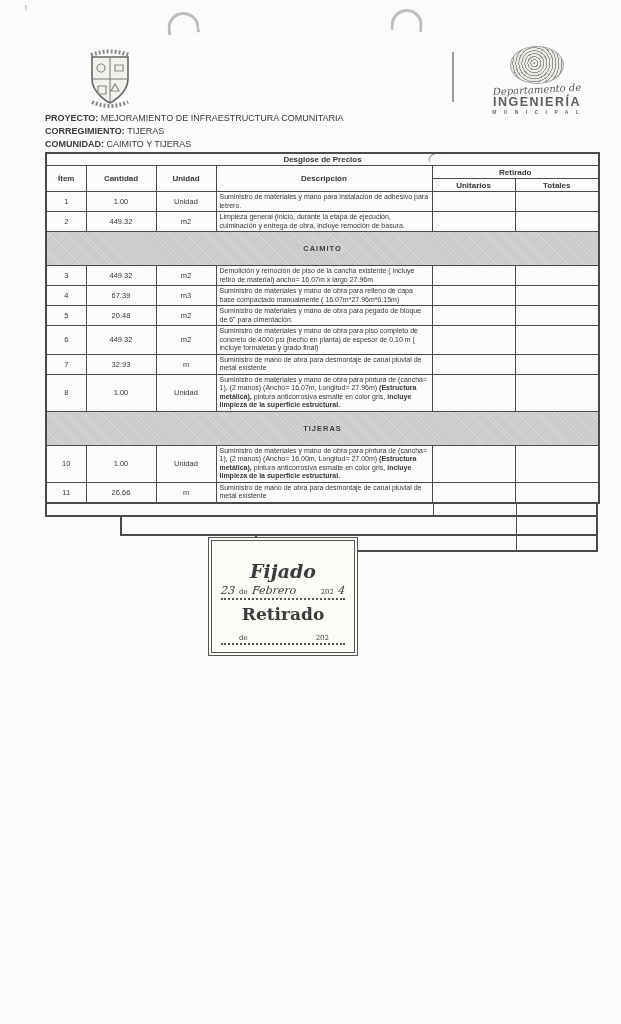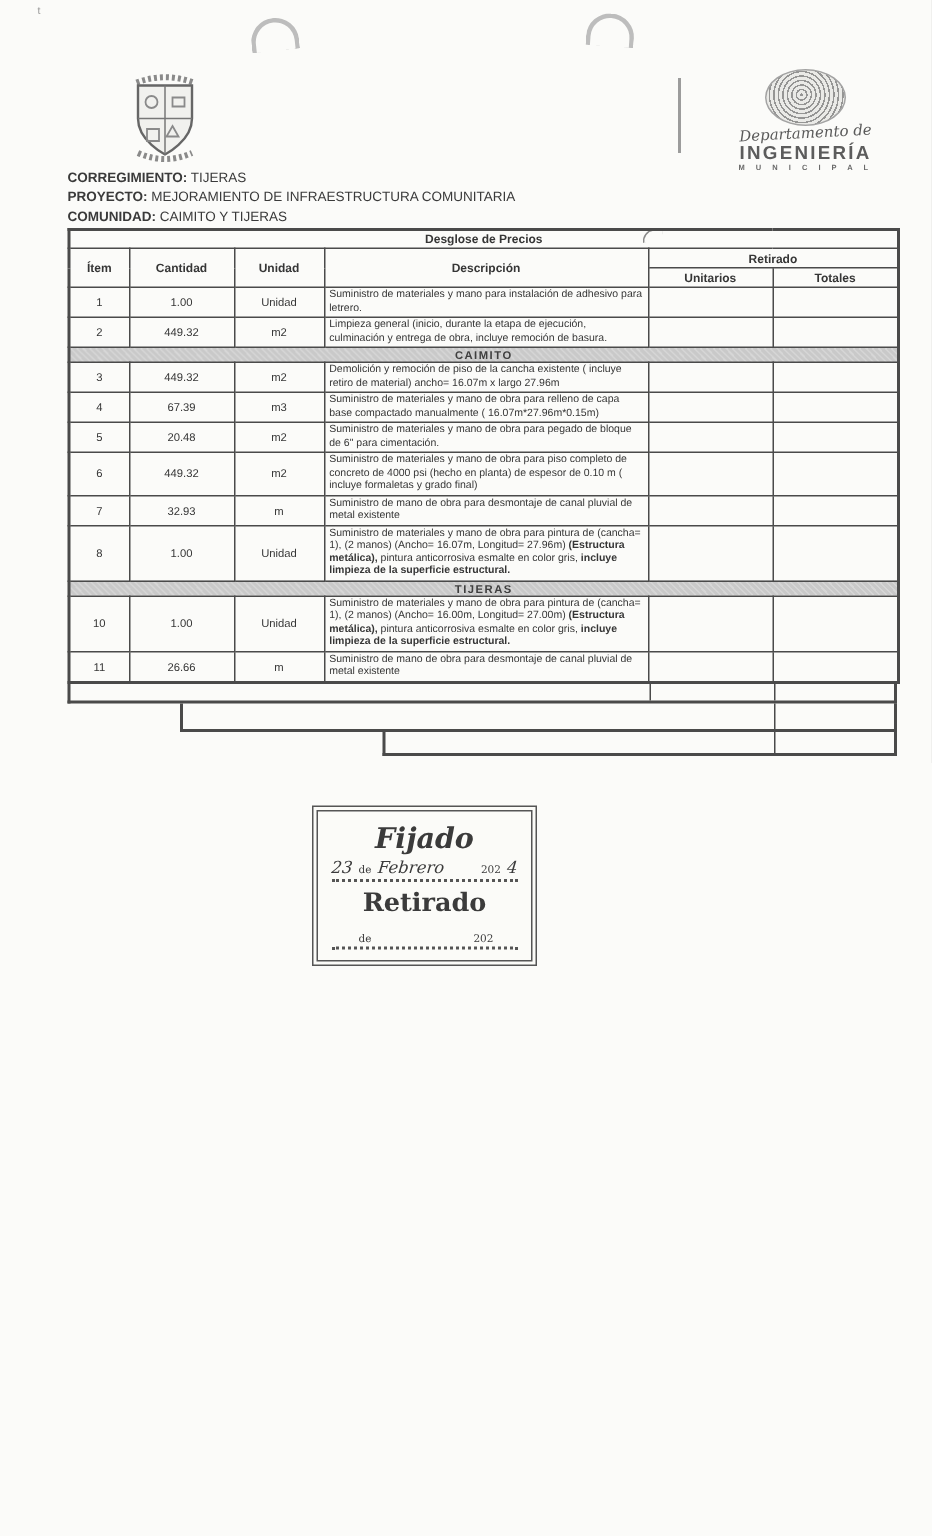--- a/index.html
+++ b/index.html
@@ -41,36 +41,36 @@
   
   .content { position:absolute; top:152px; left:45px; width:612px; }
   table { border-collapse:collapse; width:553px; table-layout:fixed; border:2px solid #4a4a4a; }
   th, td { border:1px solid #4a4a4a; color:#363636; }
   th { font-size:8px; font-weight:bold; padding:1.5px 2px; }
   th.ttl { font-size:8px; padding:1px; }
   td.c { text-align:center; font-size:7.5px; padding:1px; }
   td.desc { font-size:7px; line-height:8.5px; text-align:left; padding:1px 3px; }
   td.blank { padding:1px; }
   td.section { background:#c9c9c9; text-align:center; font-size:7.5px; font-weight:bold;
-    letter-spacing:1px; color:#3f3f3f; padding:0;
+    letter-spacing:1px; color:#3f3f3f; padding:12px;
     background-image:repeating-linear-gradient(45deg, rgba(255,255,255,.25) 0 1px, transparent 1px 3px); }
   .bseg { font-weight:bold; }
 
   
   .step { border:2px solid #4a4a4a; border-top:none; position:relative; }
   .step .v { position:absolute; top:0; bottom:0; width:1px; background:#4a4a4a; }
   .step1 { width:553px; height:13px; }
   .step2 { width:478px; height:19px; margin-left:75px; }
   .step3 { width:343px; height:16px; margin-left:210px; }
 
   .nota { margin-top:6px; font-size:8px; line-height:10.5px; color:#333; }
   .nota b { font-weight:bold; }
 
   
-  .stampbox { position:absolute; left:208px; top:537px; width:150px; padding:7px 9px 7px;
+  .stampbox { position:absolute; left:208px; top:537px; width:150px; padding:19px 9px 7px;
     border:4px double #555; background:#fbfbf8; color:#3b3b3b; }
   .fijado { text-align:center; font-family:"DejaVu Serif", serif; font-style:italic; font-weight:bold; font-size:19px; }
   .retirado { text-align:center; font-family:"DejaVu Serif", serif; font-weight:bold; font-size:17px; margin-top:4px; }
   .dateline { display:flex; align-items:baseline; gap:4px; border-bottom:2px dotted #555;
     padding-bottom:1px; margin-top:2px; font-family:"DejaVu Serif", serif; }
   .dateline .hand { font-style:italic; font-size:11px; display:inline-block; transform:skewX(-6deg); }
   .dateline .print { font-size:7px; }
   .dateline .fill { flex:1; }
 </style>
 </head>
@@ -98,22 +98,22 @@
     <div class="sep"></div>
     <div class="dept">
       <div class="emblem"></div>
       <div class="dept-script">Departamento de</div>
       <div class="dept-name">INGENIERÍA</div>
       <div class="dept-sub">M U N I C I P A L</div>
     </div>
   </div>
 
   <div class="meta">
+    <div><span class="lbl">PROYECTO:</span> <span>MEJORAMIENTO DE INFRAESTRUCTURA COMUNITARIA</span></div>
     <div><span class="lbl">CORREGIMIENTO:</span> <span>TIJERAS</span></div>
-    <div><span class="lbl">PROYECTO:</span> <span>MEJORAMIENTO DE INFRAESTRUCTURA COMUNITARIA</span></div>
     <div><span class="lbl">COMUNIDAD:</span> <span>CAIMITO Y TIJERAS</span></div>
   </div>
 
   <div class="content">
     <table>
       <colgroup>
         <col style="width:40px">
           <col style="width:70px">
           <col style="width:60px">
         <col style="width:216px">

